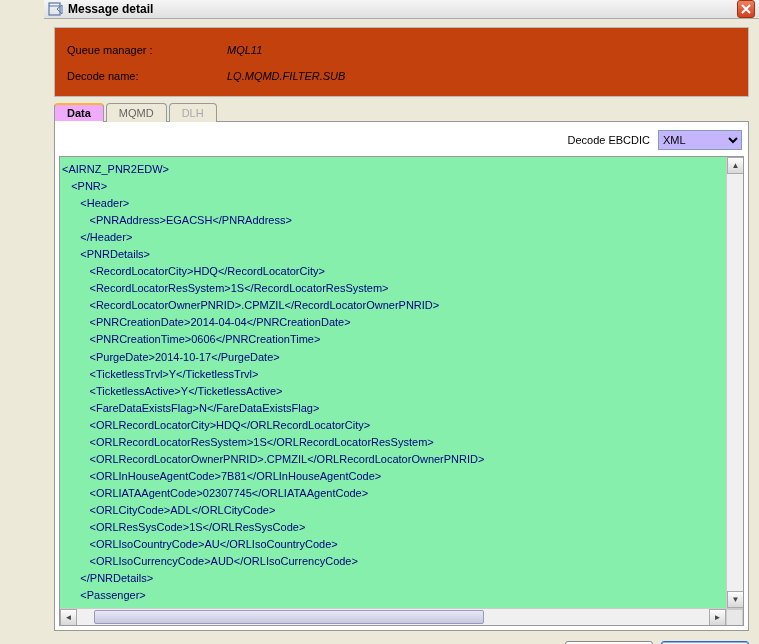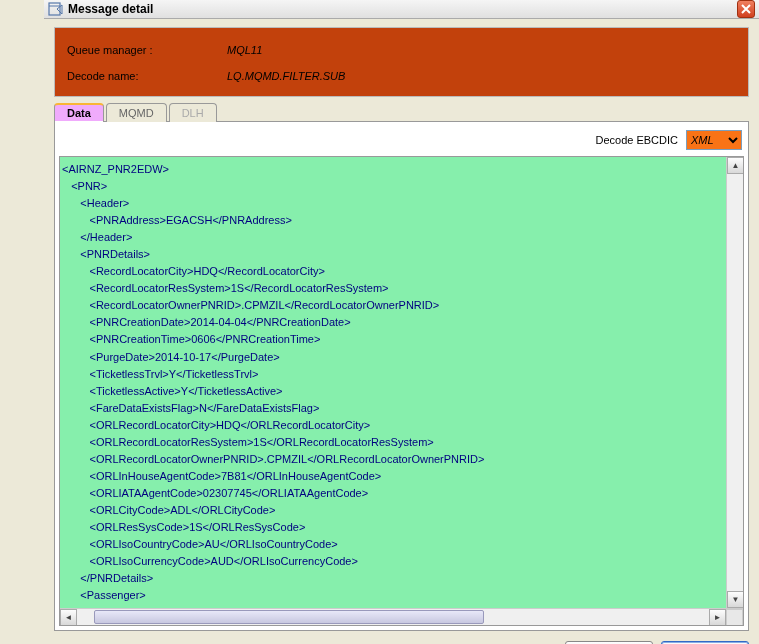--- a/index.html
+++ b/index.html
@@ -115,26 +115,25 @@
   display: flex;
   justify-content: flex-end;
   align-items: center;
   padding: 4px 2px 6px 2px;
 }
 .decode-label {
   margin-right: 8px;
   cursor: pointer;
 }
 .decode-select {
-  width: 56px;
+  width: 84px;
   height: 20px;
   font-size: 11px;
   border: 1px solid #7b9ebd;
-  background: #f97316;
-  font-style: italic;
+  background: #c4b5fd;
 }
 .xml-viewer {
   flex: 1;
   border: 1px solid #999;
   background: #86efac;
   overflow: hidden;
   position: relative;
   display: flex;
   flex-direction: column;
 }

